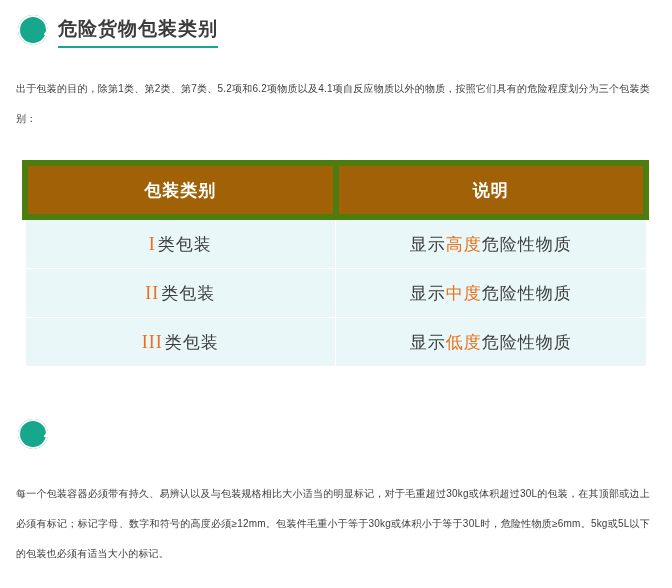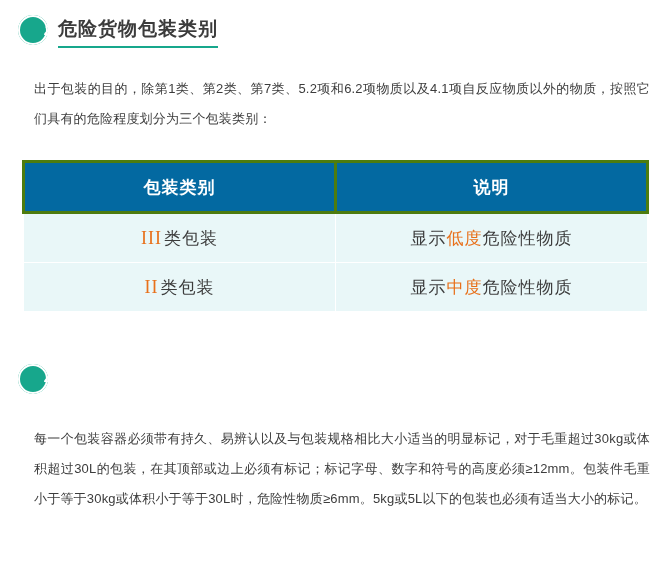--- a/index.html
+++ b/index.html
@@ -58,45 +58,45 @@
     color: #3c3c3c;
     letter-spacing: 1px;
     padding-bottom: 4px;
     border-bottom: 2px solid #17a78c;
     position: relative;
     top: 2px;
   }
 
   
   .para {
-    font-size: 13px;
+    font-size: 10px;
     line-height: 30px;
     color: #3c3c3c;
-    padding: 0 22px 0 34px;
+    padding: 0 22px 0 16px;
     text-align: justify;
     letter-spacing: 0.2px;
   }
 
   
   .table-wrap {
     padding: 0 22px 0 22px;
   }
   table.pkg-table {
     border-collapse: collapse;
     width: 627px;
     table-layout: fixed;
   }
   table.pkg-table th {
-    background: #0369a1;
+    background: #a16207;
     color: #ffffff;
     font-size: 17px;
     font-weight: bold;
     height: 46px;
     letter-spacing: 1px;
-    border: 3px solid #4d7c0f;
+    border: 6px solid #4d7c0f;
   }
   table.pkg-table td {
     background: #e9f7f8;
     height: 46px;
     text-align: center;
     font-size: 17px;
     color: #3c3c3c;
     border: 1px solid #ffffff;
     letter-spacing: 1px;
   }
@@ -141,32 +141,40 @@
     <table class="pkg-table">
       <thead>
         <tr>
           <th>包装类别</th>
           <th>说明</th>
         </tr>
       </thead>
       <tbody>
         <tr>
           <td>
-            <span class="roman">III</span><span class="cell-serif">类包装</span>
+            <span class="roman">I</span><span class="cell-serif">类包装</span>
           </td>
           <td>
-            <span>显示</span><span class="hi-orange">低度</span><span>危险性物质</span>
+            <span>显示</span><span class="hi-orange">高度</span><span>危险性物质</span>
           </td>
         </tr>
         <tr>
           <td>
             <span class="roman">II</span><span class="cell-serif">类包装</span>
           </td>
           <td>
             <span>显示</span><span class="hi-orange">中度</span><span>危险性物质</span>
+          </td>
+        </tr>
+        <tr>
+          <td>
+            <span class="roman">III</span><span class="cell-serif">类包装</span>
+          </td>
+          <td>
+            <span>显示</span><span class="hi-orange">低度</span><span>危险性物质</span>
           </td>
         </tr>
       </tbody>
     </table>
   </div>
 
   <div class="gap-3"></div>
 
   <div class="section-head">
     <div class="badge">

